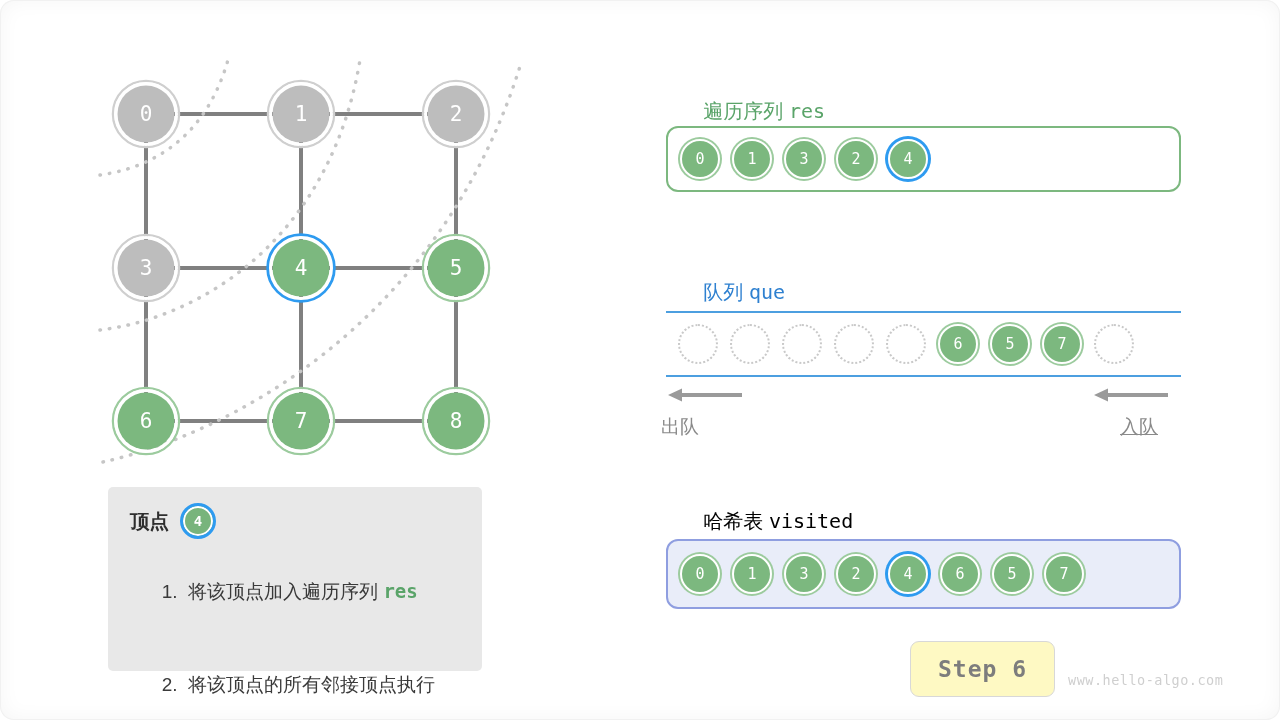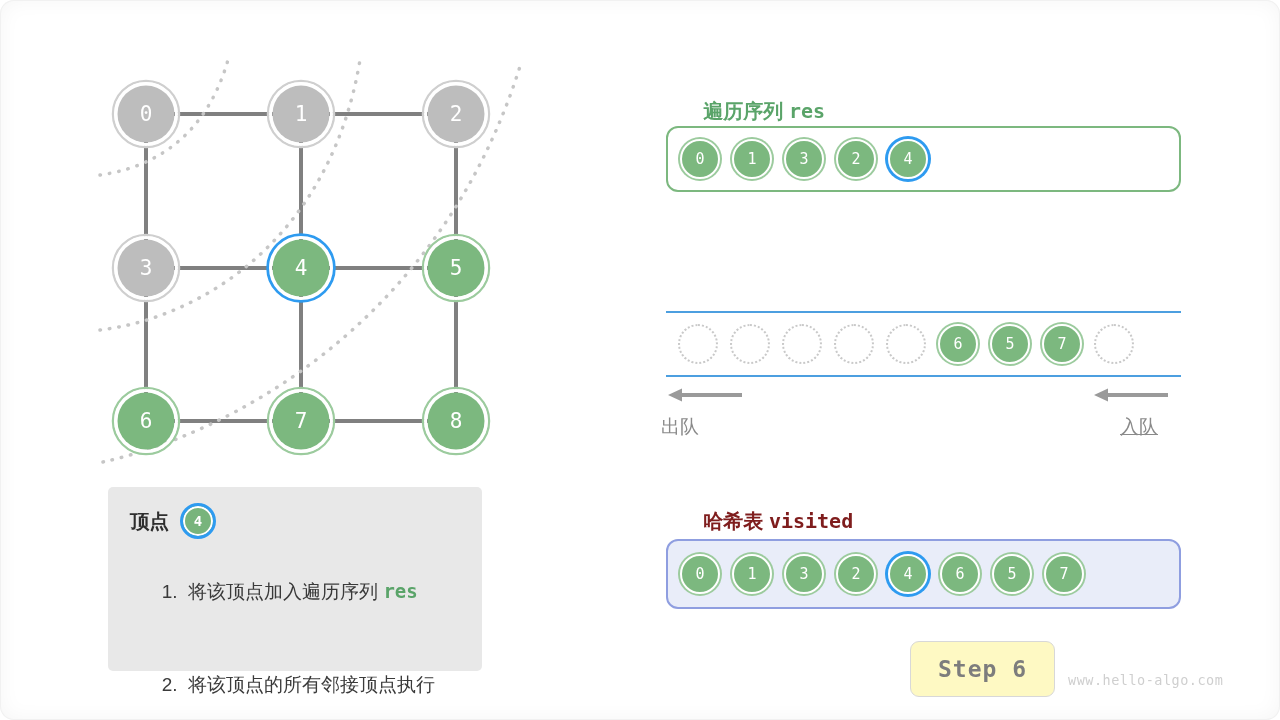--- a/index.html
+++ b/index.html
@@ -53,27 +53,27 @@
     font-family:"Liberation Sans","DejaVu Sans",sans-serif;
   }
   .cap-line .mono{font-family:"DejaVu Sans Mono","Liberation Mono",monospace;font-weight:bold;}
   .g-res{color:#5aa469;}
   #cap-l1{margin-top:4px;}
 
   
   #right-panel{position:absolute;left:620px;top:0;width:660px;height:720px;}
 
   .sec-title{
-    position:absolute;font-size:20px;font-weight:bold;white-space:pre;
+    position:absolute;font-size:20px;font-weight:normal;white-space:pre;
     font-family:"Liberation Sans","DejaVu Sans",sans-serif;
   }
   .sec-title .mono{font-family:"DejaVu Sans Mono","Liberation Mono",monospace;}
   #res-title{left:50px;top:75px;color:#5aa469;}
   #que-title{left:50px;top:256px;color:#2e80d0;}
-  #vis-title{left:50px;top:485px;color:#7f1d1d;}
+  #vis-title{left:50px;top:485px;color:#000000;}
 
   
   #res-box{
     position:absolute;left:46px;top:126px;width:515px;height:66px;
     border:2px solid #7cb87f;border-radius:12px;box-sizing:border-box;
     display:flex;align-items:center;padding-left:12px;
   }
   
   #vis-box{
     position:absolute;left:46px;top:539px;width:515px;height:70px;
@@ -225,20 +225,23 @@
       <span>遍历序列</span><span>&nbsp;</span><span class="mono">res</span>
     </div>
     <div id="res-box">
         <div class="cell filled">0</div>
         <div class="cell filled">1</div>
         <div class="cell filled">3</div>
         <div class="cell filled">2</div>
         <div class="cell active">4</div>
       </div>
 
+    <div class="sec-title" id="que-title">
+      <span>队列</span><span>&nbsp;</span><span class="mono">que</span>
+    </div>
     <div id="que-box">
         <div class="cell empty"></div>
         <div class="cell empty"></div>
         <div class="cell empty"></div>
         <div class="cell empty"></div>
         <div class="cell empty"></div>
         <div class="cell filled">6</div>
         <div class="cell filled">5</div>
         <div class="cell filled">7</div>
         <div class="cell empty"></div>

